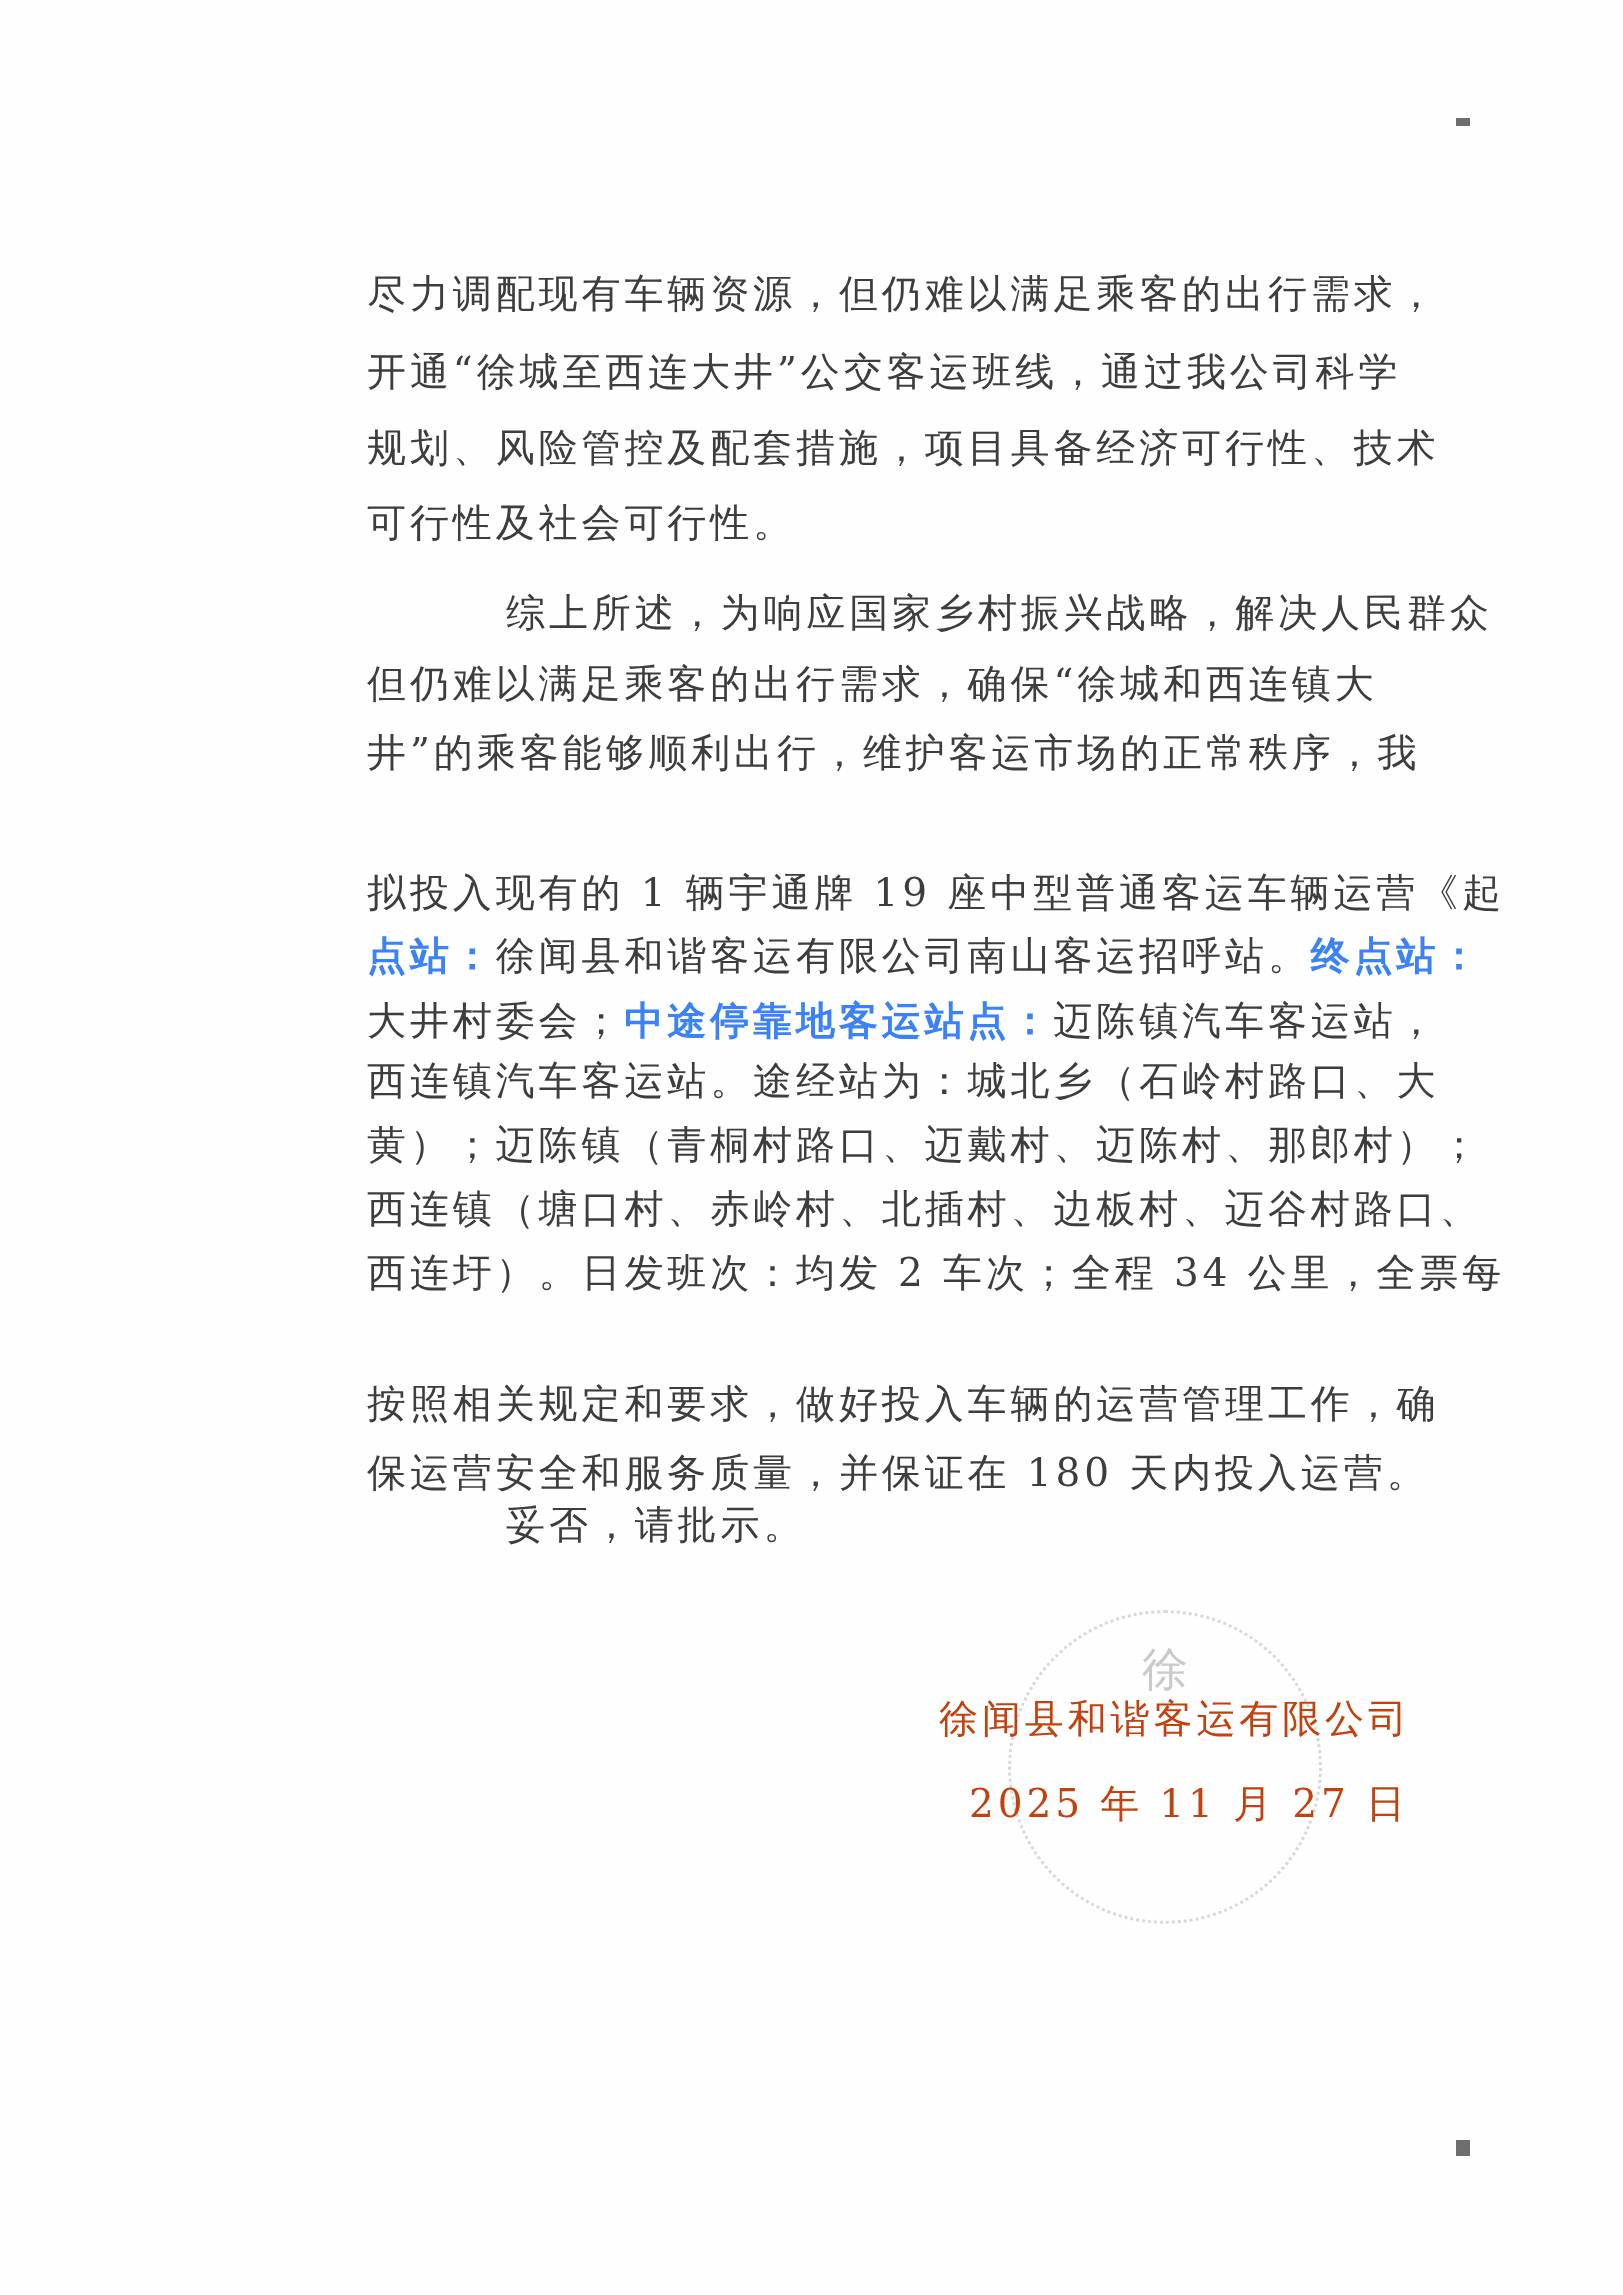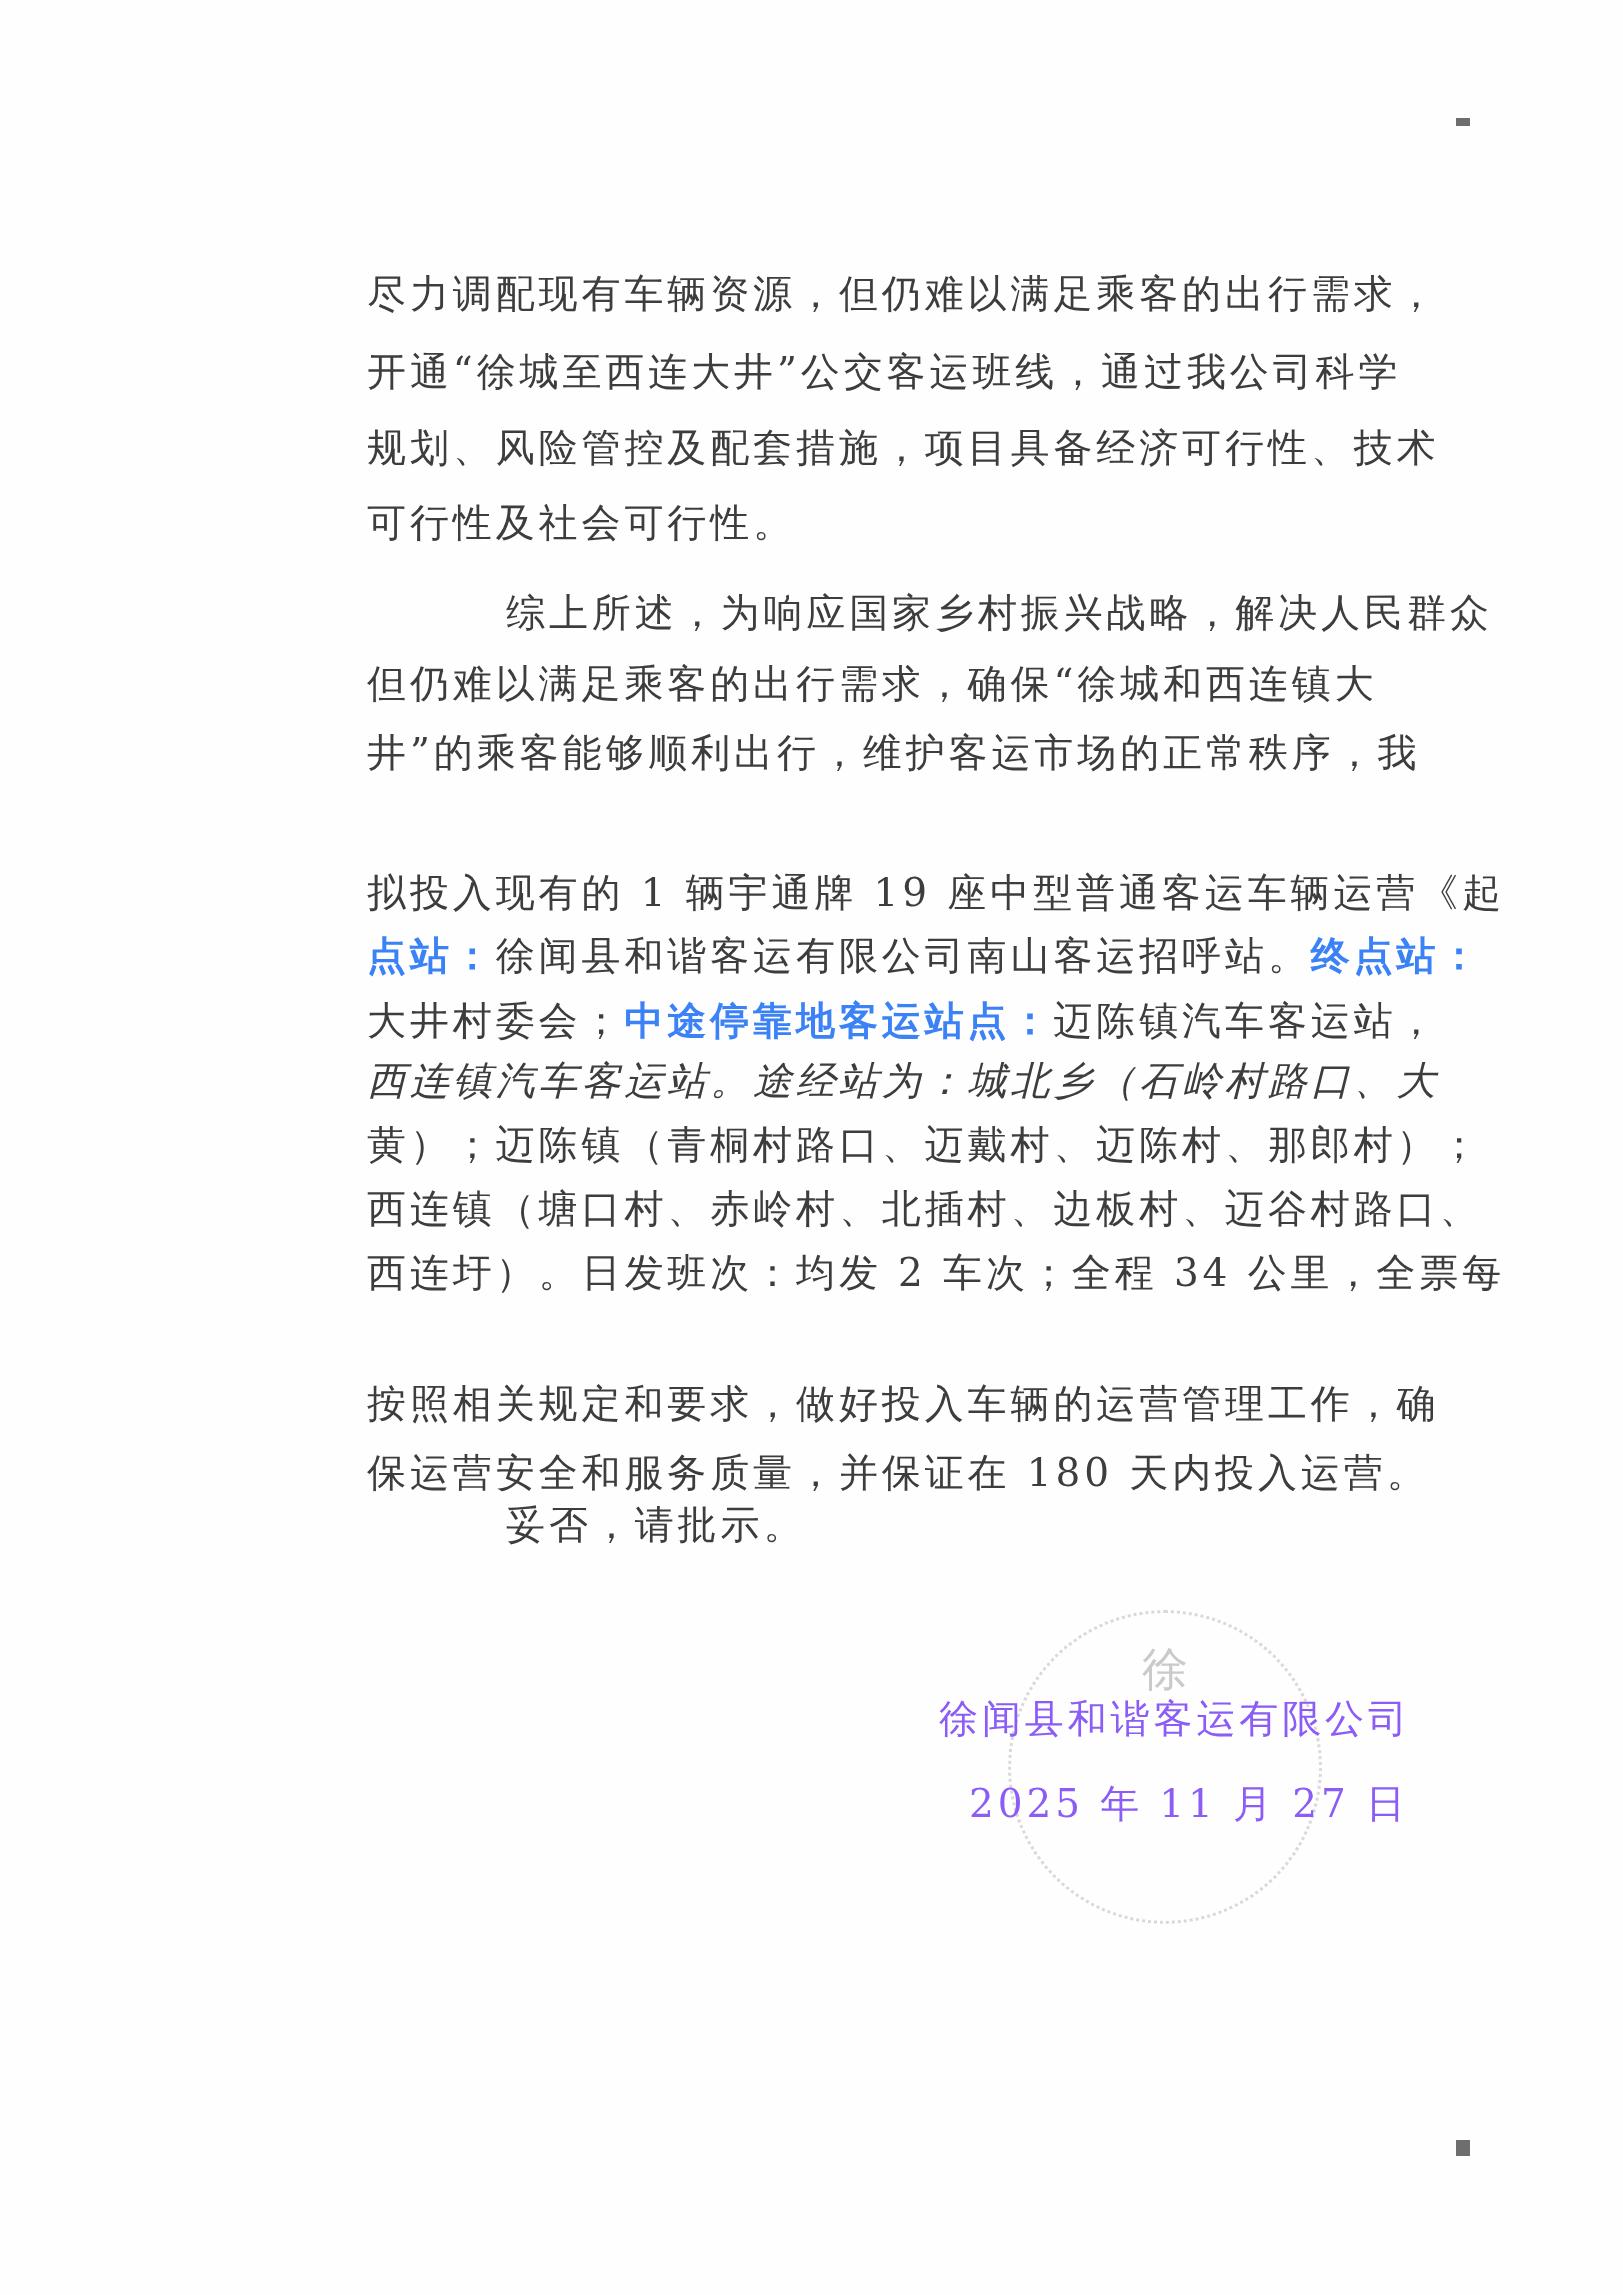--- a/index.html
+++ b/index.html
@@ -3,21 +3,21 @@
 <meta charset="utf-8">
 <style>
   html, body { margin: 0; padding: 0; background: #ffffff; }
   body { width: 1623px; height: 2295px; position: relative; overflow: hidden;
          font-family: "DejaVu Serif", "Liberation Serif", serif; color: #3a3a3a; }
   .page { position: absolute; left: 0; top: 0; width: 1623px; height: 2295px; background: #fefefe; }
   .line { position: absolute; left: 367px; font-size: 39px; line-height: 52px; white-space: nowrap;
           letter-spacing: 3.9px; color: #3d3d3d; }
   .indent { left: 458px; margin-left: 48px; }
   .bold { font-weight: bold; color: #3b82f6; }
-  .sig { position: absolute; font-size: 39px; white-space: nowrap; color: #8b5cf6; letter-spacing: 3.9px; }
+  .sig { position: absolute; font-size: 39px; white-space: nowrap; color: #c2410c; letter-spacing: 3.9px; }
   .stamp { position: absolute; left: 1008px; top: 1610px; width: 308px; height: 308px;
            border-radius: 50%; border: 3.9px dotted rgba(150,150,150,0.35); }
   .stamp-char { position: absolute; left: 131px; top: 26px; font-size: 46px; color: rgba(140,140,140,0.45); }
   .mark { position: absolute; background: #6e6e6e; }
   .mark-top { left: 1456px; top: 118px; width: 14.4px; height: 7.9px; }
   .mark-bottom { left: 1456px; top: 2140px; width: 14.4px; height: 15.7px; }
 </style>
 </head>
 <body>
 
@@ -34,21 +34,21 @@
   <div class="line" style="top:658px;">但仍难以满足乘客的出行需求，确保“徐城和西连镇大</div>
   <div class="line" style="top:727px;">井”的乘客能够顺利出行，维护客运市场的正常秩序，我</div>
   <div class="line" style="top:867px;">拟投入现有的 1 辆宇通牌 19 座中型普通客运车辆运营《起</div>
 
   <div class="line" style="top:929px;">
     <span class="bold">点站：</span><span>徐闻县和谐客运有限公司南山客运招呼站。</span><span class="bold">终点站：</span>
   </div>
   <div class="line" style="top:994px;">
     <span>大井村委会；</span><span class="bold">中途停靠地客运站点：</span><span>迈陈镇汽车客运站，</span>
   </div>
-  <div class="line" style="top:1055px;font-style:italic;">西连镇汽车客运站。途经站为：城北乡（石岭村路口、大</div>
+  <div class="line" style="top:1055px;">西连镇汽车客运站。途经站为：城北乡（石岭村路口、大</div>
   <div class="line" style="top:1119px;">黄）；迈陈镇（青桐村路口、迈戴村、迈陈村、那郎村）；</div>
   <div class="line" style="top:1183px;">西连镇（塘口村、赤岭村、北插村、边板村、迈谷村路口、</div>
   <div class="line" style="top:1247px;">西连圩）。日发班次：均发 2 车次；全程 34 公里，全票每</div>
   <div class="line" style="top:1378px;">按照相关规定和要求，做好投入车辆的运营管理工作，确</div>
   <div class="line" style="top:1447px;">保运营安全和服务质量，并保证在 180 天内投入运营。</div>
 
   <div class="line indent" style="top:1499px;">妥否，请批示。</div>
 
   <div class="stamp">
     <span class="stamp-char">徐</span>

